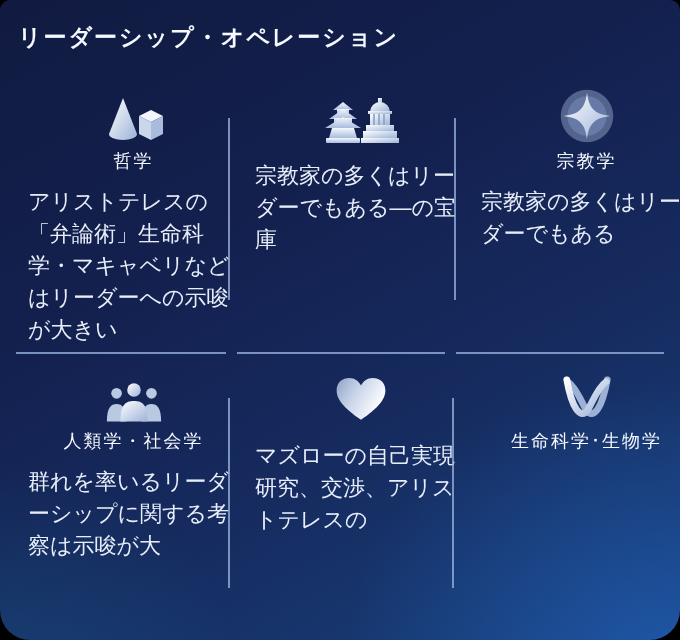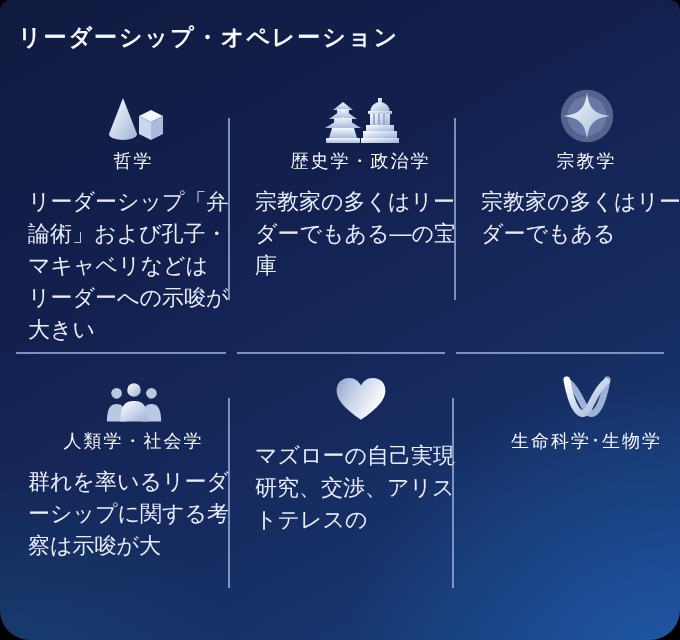--- a/index.html
+++ b/index.html
@@ -71,21 +71,21 @@
   <div class="card r1 c1">
     <div class="icon-wrap">
       <svg width="64" height="50" viewBox="0 0 64 50">
         <path d="M21 2 L35 38 A14 6 0 0 1 7 38 Z" fill="url(#gLight)"></path>
         <path d="M37 20 L49 14 L61 20 L49 26 Z" fill="#f2f6fd"></path>
         <path d="M37 20 L49 26 L49 44 L37 38 Z" fill="#c9d6ec"></path>
         <path d="M49 26 L61 20 L61 38 L49 44 Z" fill="#a9bcdd"></path>
       </svg>
     </div>
     <div class="card-label">哲学</div>
-    <p class="card-body">リーダーシップ「弁論術」および孔子・マキャベリなどはリーダーへの示唆が大きい</p>
+    <p class="card-body">アリストテレスの「弁論術」生命科学・マキャベリなどはリーダーへの示唆が大きい</p>
   </div>
 
   <div class="card r1 c2">
     <div class="icon-wrap">
       <svg width="76" height="50" viewBox="0 0 76 50">
         <g fill="url(#gCool)">
           <path d="M20 6 L30 14 L10 14 Z"></path>
           <rect x="14" y="13" width="12" height="4"></rect>
           <path d="M20 13 L34 23 L6 23 Z"></path>
           <rect x="11" y="22" width="18" height="5"></rect>
@@ -98,21 +98,20 @@
           <path d="M47 16 A10 10 0 0 1 67 16 Z"></path>
           <rect x="45" y="15" width="24" height="3"></rect>
           <rect x="47" y="18" width="20" height="11"></rect>
           <rect x="43" y="29" width="28" height="6"></rect>
           <rect x="40" y="35" width="34" height="7"></rect>
           <rect x="38" y="42" width="38" height="5"></rect>
         </g>
         <path d="M51 18 V29 M56 18 V29 M61 18 V29" stroke="#8aa0c6" stroke-width="1.6" fill="none"></path>
       </svg>
     </div>
-    <div class="card-label">歴史学・政治学</div>
     <p class="card-body">宗教家の多くはリーダーでもある―の宝庫</p>
   </div>
 
   <div class="card r1 c3">
     <div class="icon-wrap">
       <svg width="60" height="60" viewBox="0 0 64 64">
         <circle cx="32" cy="32" r="28" fill="rgba(186,204,235,0.38)"></circle>
         <circle cx="32" cy="32" r="21" fill="rgba(130,156,205,0.42)"></circle>
         <path d="M32 7 C34 24 40 30 57 32 C40 34 34 40 32 57 C30 40 24 34 7 32 C24 30 30 24 32 7 Z" fill="url(#gLight)"></path>
       </svg>

